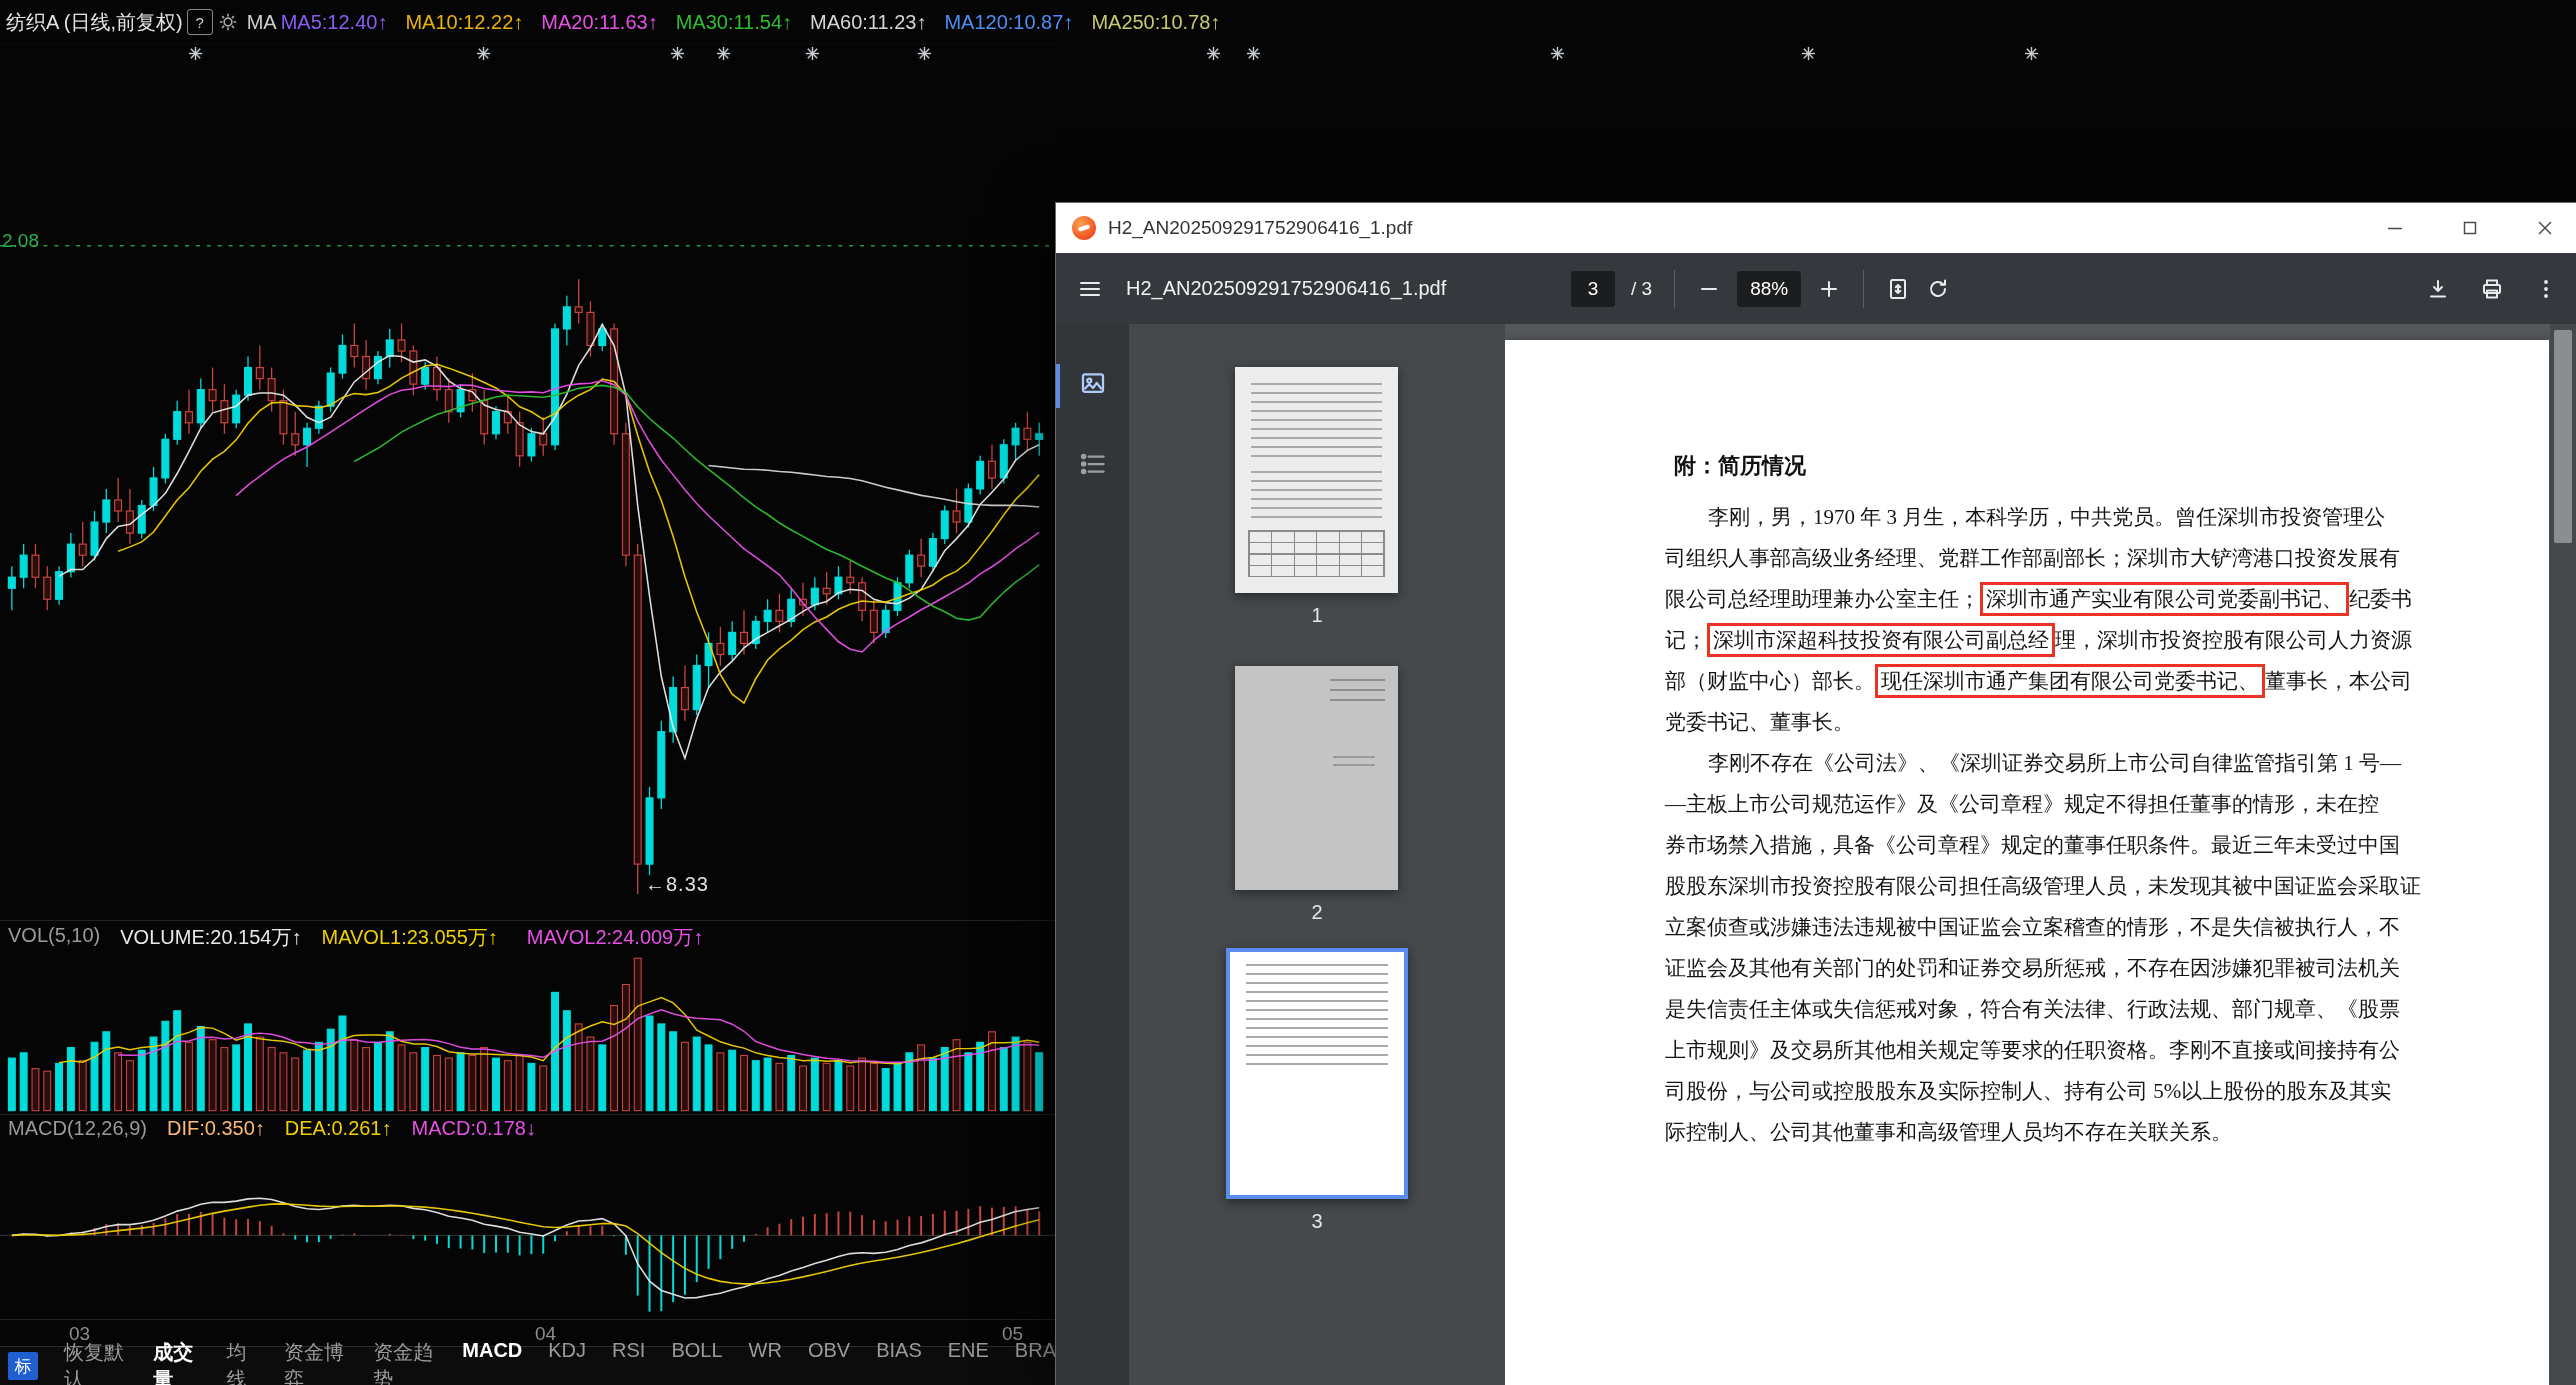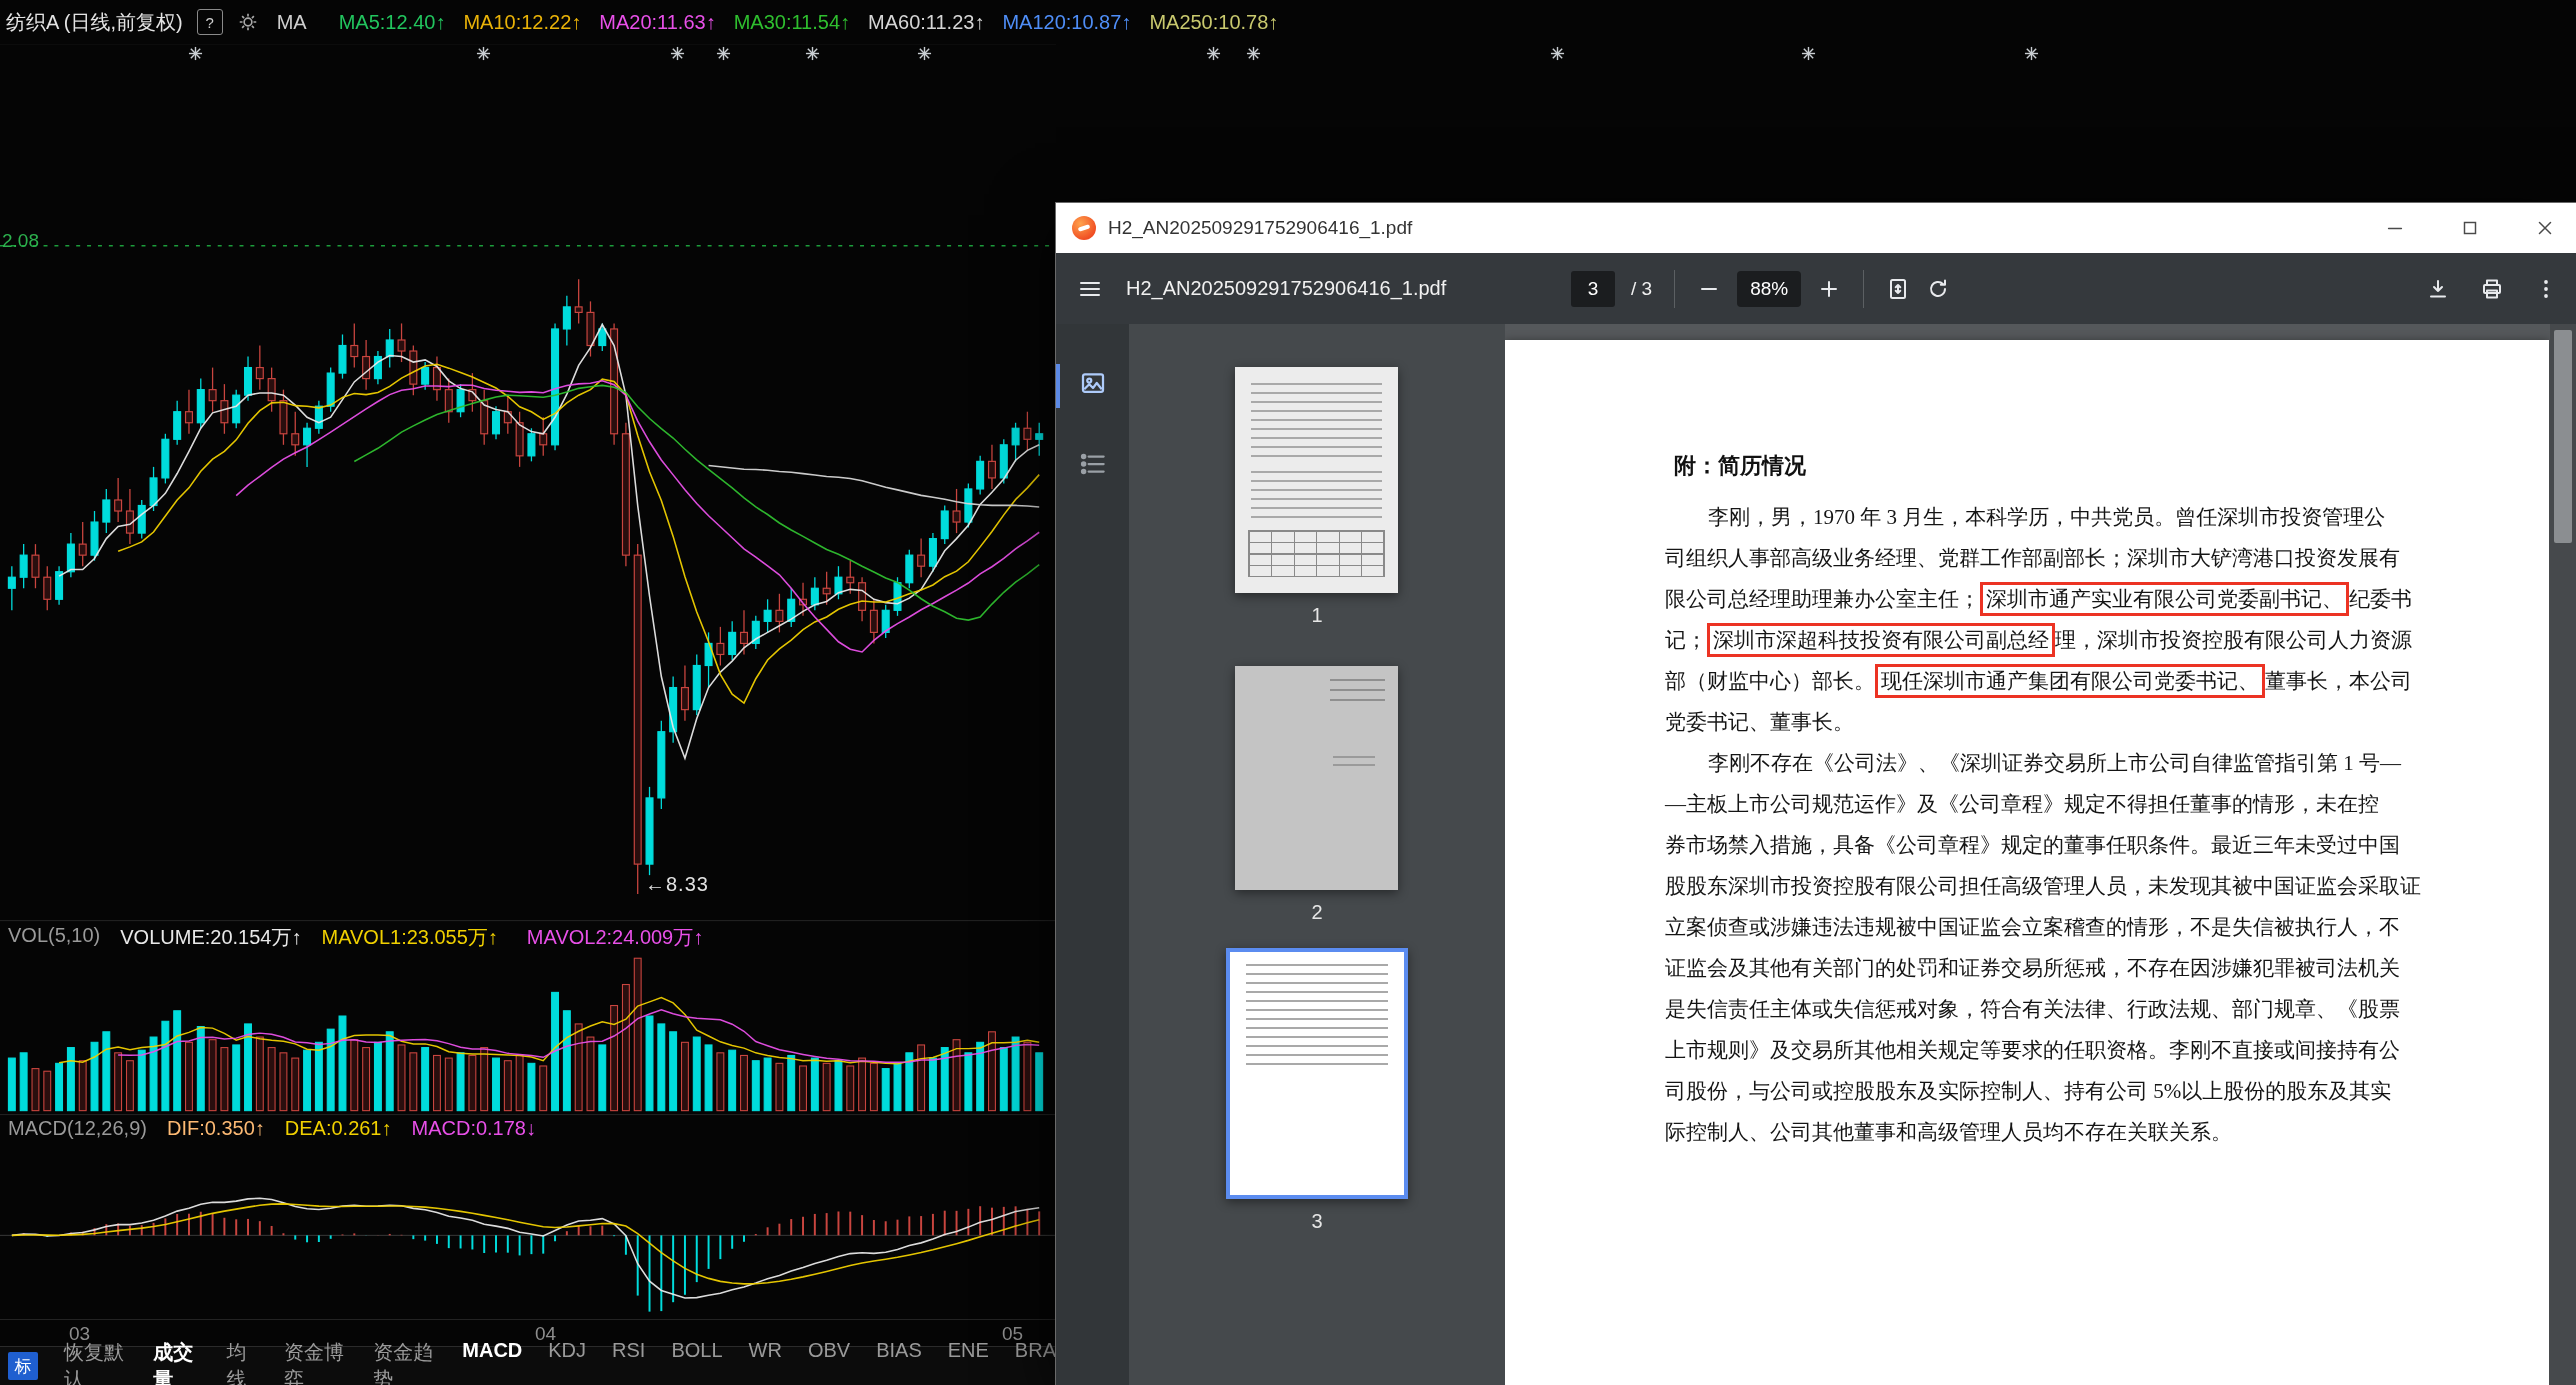--- a/index.html
+++ b/index.html
@@ -1,21 +1,21 @@
 <!DOCTYPE html>
 <html><head>
 <meta charset="utf-8">
 <style>
   html,body{margin:0;padding:0;background:#000;}
   body{font-family:"Liberation Sans","DejaVu Sans",sans-serif;}
   #screen{position:relative;width:2576px;height:1385px;overflow:hidden;background:#050505;}
 
   
   #ksvg{position:absolute;left:0;top:0;}
-  #chart-topbar{position:absolute;left:0;top:0;width:2576px;height:44px;display:flex;align-items:center;gap:14px;padding-left:6px;font-size:20px;color:#e3e3e3;background:#050505;box-sizing:border-box;}
+  #chart-topbar{position:absolute;left:0;top:0;width:2576px;height:44px;display:flex;align-items:center;gap:4px;padding-left:6px;font-size:20px;color:#e3e3e3;background:#050505;box-sizing:border-box;}
   .help-btn{width:24px;height:24px;border:1px solid #8a8a8a;color:#cfcfcf;display:flex;align-items:center;justify-content:center;font-size:15px;border-radius:3px;}
   .ma-group-label{color:#cfcfcf;margin-left:4px;}
   #ma-legend{display:flex;gap:18px;}
   #event-markers{position:absolute;left:0;top:46px;width:2576px;height:20px;}
   .star{position:absolute;top:0;}
   #lbl-left-axis{position:absolute;left:2px;top:230px;color:#2db14e;font-size:19px;}
   #anno-low{position:absolute;left:645px;top:873px;color:#e2e2e2;font-size:20px;letter-spacing:1px;}
   #vol-header,#macd-header{position:absolute;left:8px;display:flex;gap:20px;font-size:20px;}
   #vol-header{top:924px;}
   #macd-header{top:1117px;}
@@ -452,21 +452,21 @@
     <span class="icon-btn">
       <svg width="22" height="22" viewBox="0 0 24 24">
           <g stroke="#a9a9a9" stroke-width="1.8" fill="none">
         <circle cx="12" cy="12" r="4.2"></circle>
         <path d="M12 3v3M12 18v3M3 12h3M18 12h3M5.6 5.6l2.1 2.1M16.3 16.3l2.1 2.1M18.4 5.6l-2.1 2.1M7.7 16.3l-2.1 2.1"></path>
       </g>
         </svg>
     </span>
     <span class="ma-group-label">MA</span>
     <span id="ma-legend">
-        <span style="color: #22c55e; margin-left: 18px;">MA5:12.40↑</span>
+        <span style="color: #8b5cf6;">MA5:12.40↑</span>
         <span style="color: #eab308;">MA10:12.22↑</span>
         <span style="color: rgb(232, 80, 232);">MA20:11.63↑</span>
         <span style="color: rgb(47, 191, 47);">MA30:11.54↑</span>
         <span style="color: rgb(214, 214, 214);">MA60:11.23↑</span>
         <span style="color: rgb(79, 142, 247);">MA120:10.87↑</span>
         <span style="color: rgb(201, 201, 110);">MA250:10.78↑</span>
       </span>
   </div>
 
   <div id="event-markers">

